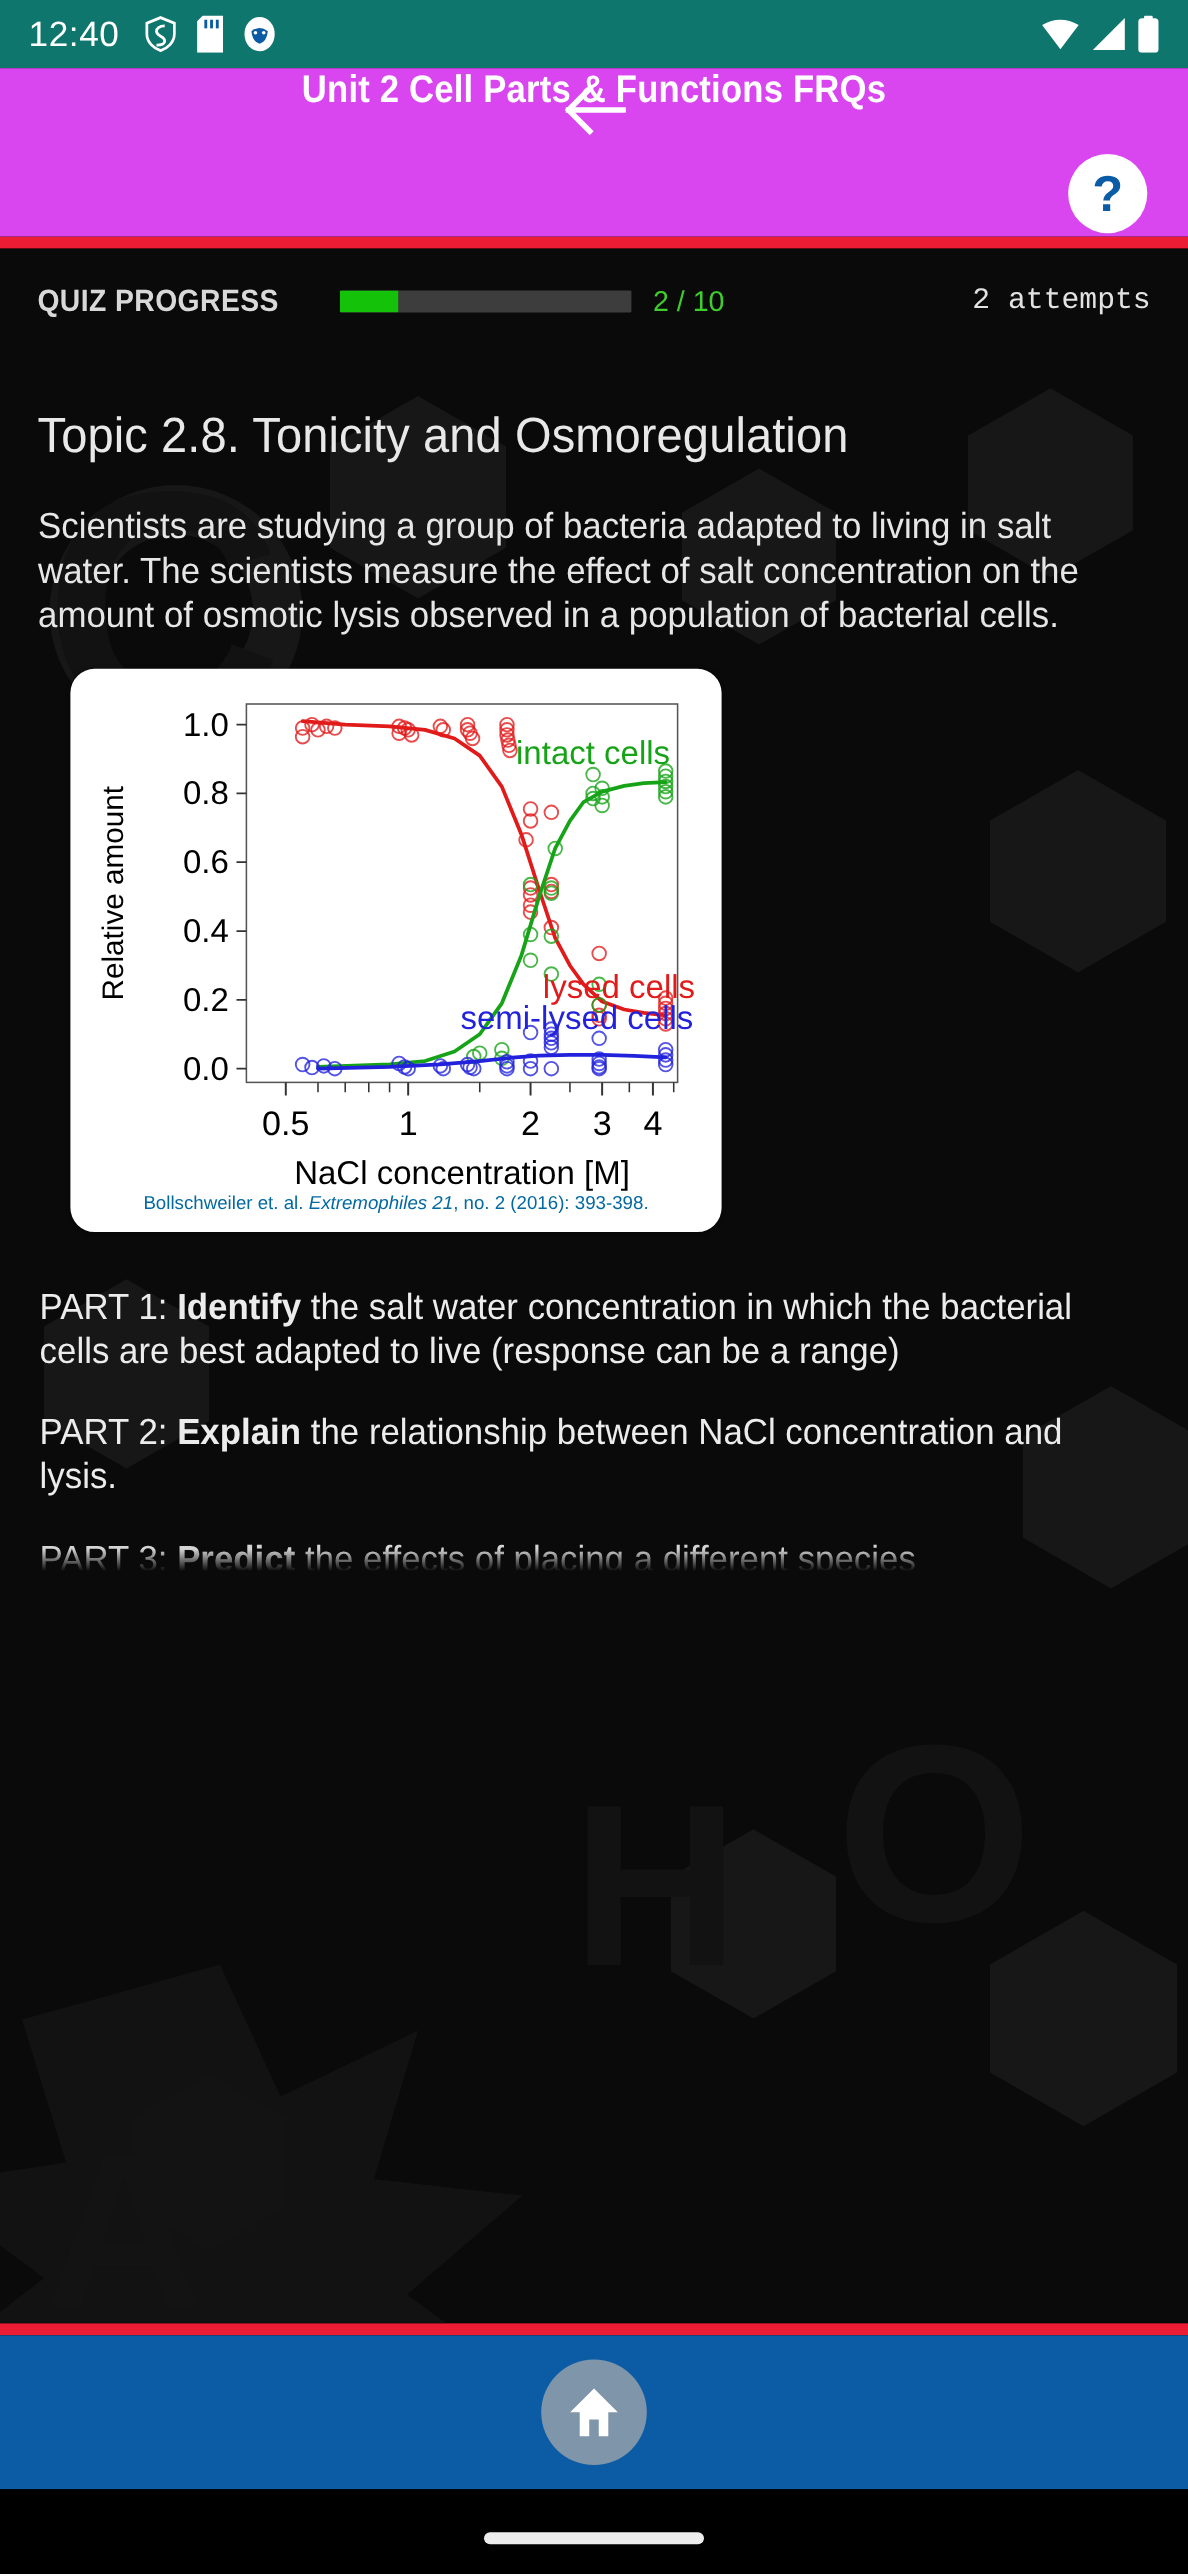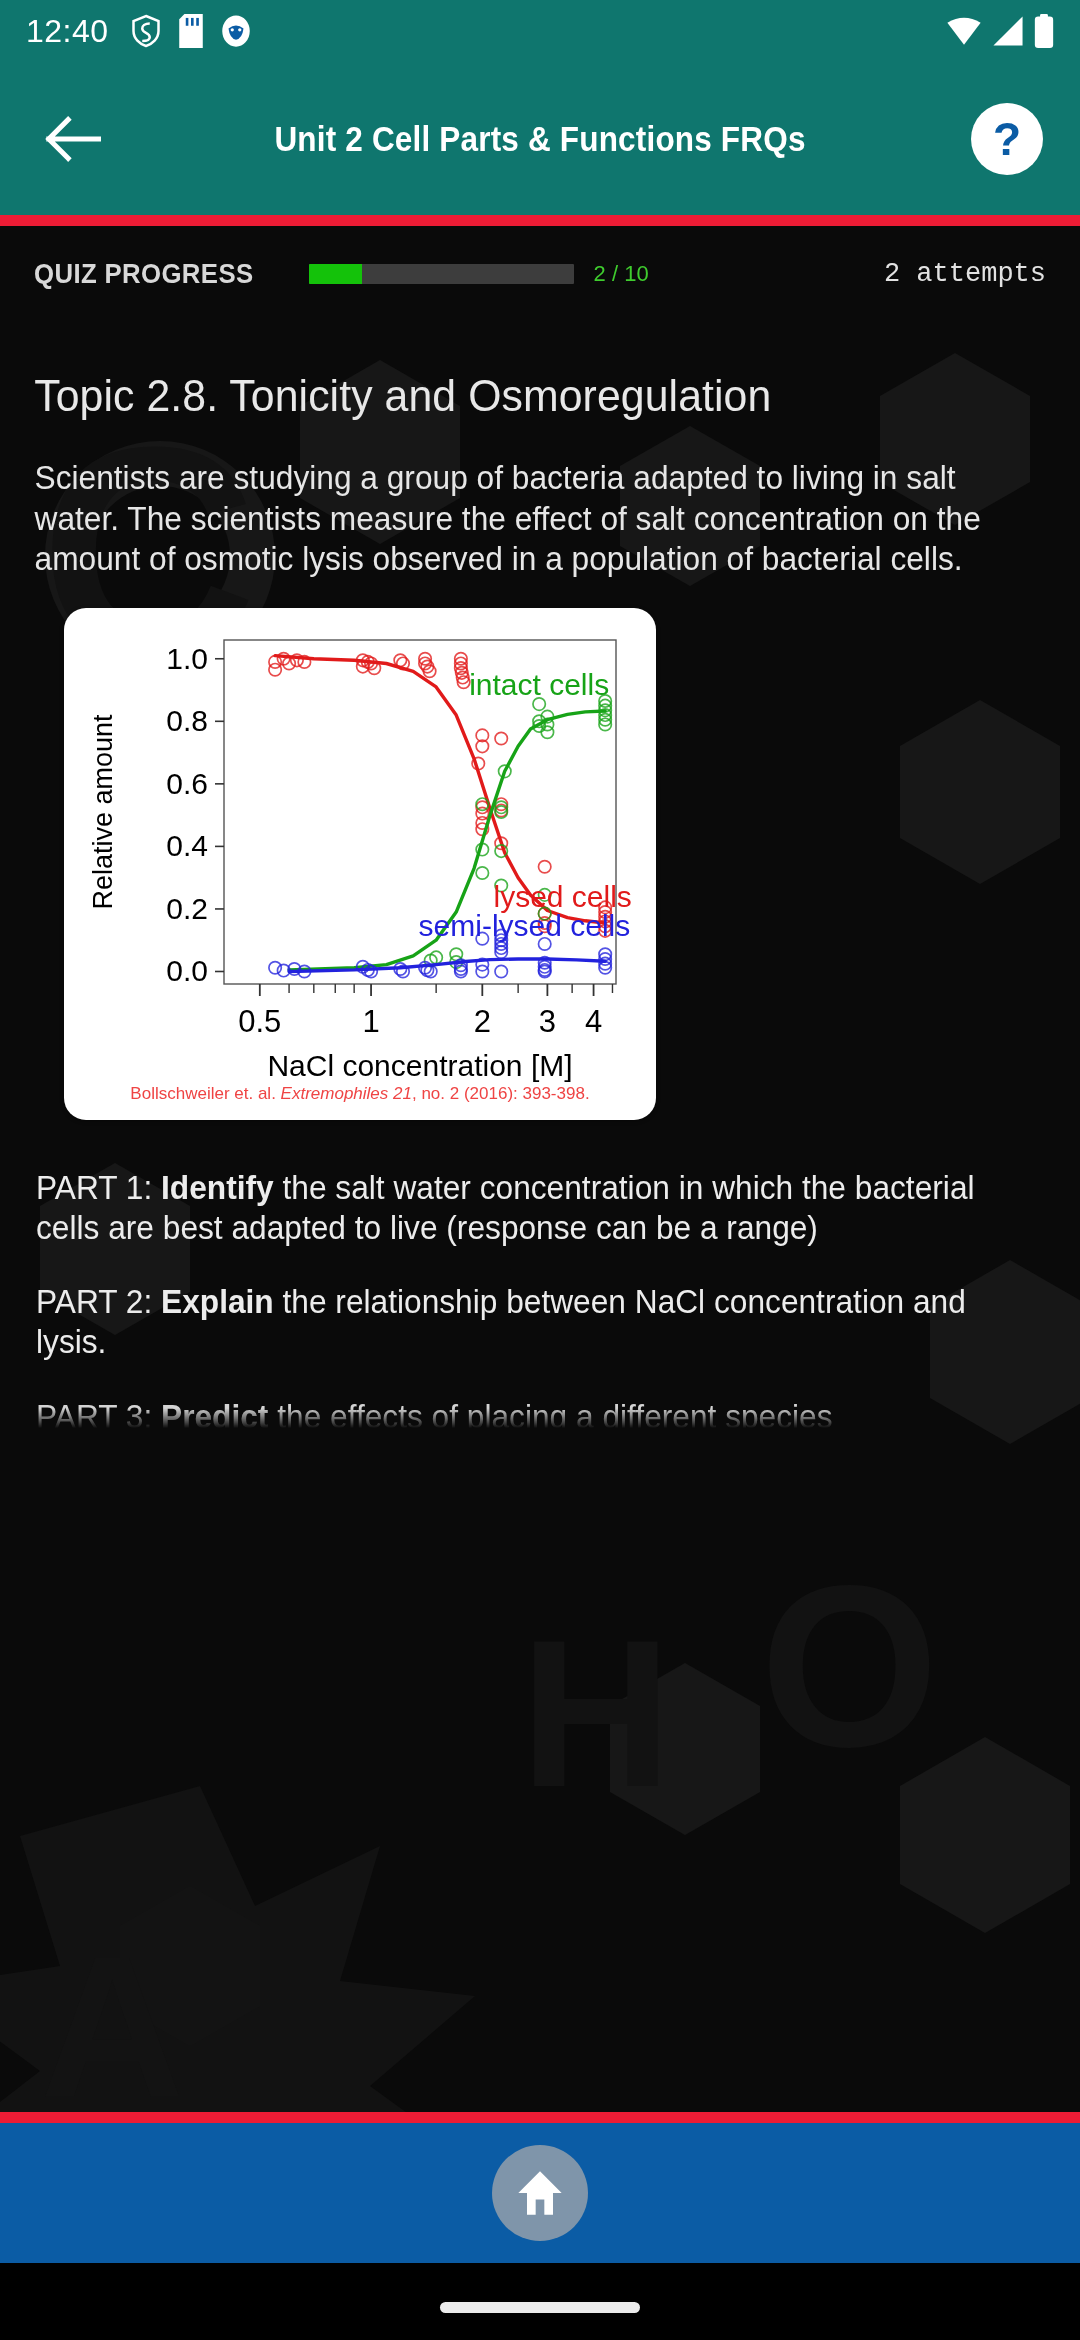--- a/index.html
+++ b/index.html
@@ -15,22 +15,22 @@
     display:flex; align-items:center; padding:0 26px;
   }
   .sb-time{ font-size:32px; letter-spacing:.5px; font-weight:400; }
   .sb-icons-left{ display:flex; align-items:center; gap:18px; margin-left:22px; }
   .sb-spacer{ flex:1; }
   .sb-icons-right{ display:flex; align-items:center; gap:10px; }
   .sb-ic{ display:block; }
 
   
   .appbar{
-    height:153px; background:#0f766e; display:flex; align-items:center;
-    padding:0 34px; position:relative;
+    height:153px; background:#d946ef; display:flex; align-items:center;
+    padding:0 34px; position:relative;flex-direction:column;
   }
   .back-btn{ width:76px; height:76px; display:flex; align-items:center; justify-content:center; }
   .appbar-title{
     position:absolute; left:0; right:0; text-align:center;
     color:#fff; font-size:35px; font-weight:700;
     letter-spacing:.2px; pointer-events:none;
     font-stretch:condensed;
     transform:scaleX(.90);
   }
   .help-btn{ margin-left:auto; width:78px; height:78px; display:flex; align-items:center; justify-content:center; }
@@ -55,21 +55,21 @@
   }
   .progress-label{
     color:#d8d8d8; font-size:28px; font-weight:700; letter-spacing:.4px;
     transform:scaleX(.92); transform-origin:left center;
   }
   .progress-track{
     width:265px; height:20px; background:#3d3d3d; margin-left:36px; border-radius:1px;
     overflow:hidden;
   }
   .progress-fill{ height:100%; background:#14c20a; }
-  .progress-count{ color:#3fcc2e; font-size:22px; margin-left:20px; font-weight:400; }
+  .progress-count{ color:#3fcc2e; font-size:26px; margin-left:20px; font-weight:400; }
   .attempts{ margin-left:auto; color:#e2e2e2; font-size:27px;font-family:Liberation Mono, monospace; }
 
   .topic-title{
     position:relative; color:#e8e8e8; font-size:45px; font-weight:400;
     padding:0 36px; margin-top:48px; letter-spacing:.1px;
     transform:scaleX(.95); transform-origin:left center;
   }
   .prompt{
     position:relative; color:#e6e6e6; font-size:33px; line-height:1.23;
     padding:0 36px; margin-top:36px;
@@ -78,21 +78,21 @@
 
   
   .chart-card{
     position:relative; margin:28px 36px 0 64px; background:#fff;
     border-radius:22px; padding:10px 0 6px 0; width:592px; height:512px;
     box-shadow:0 1px 4px rgba(0,0,0,.4);
   }
   .plot-wrap{ position:relative; width:592px; height:470px; }
   .plot-svg{ display:block; }
   .chart-credit{
-    text-align:center; font-size:17px; color:#ef4444; margin-top:-4px;
+    text-align:center; font-size:17px; color:#0369a1; margin-top:-4px;
     font-family:"Liberation Sans", sans-serif;
   }
   .chart-credit i{ font-style:italic; }
 
   
   .parts{ position:relative; padding:0 36px; margin-top:48px; }
   .part{
     color:#ececec; font-size:33px; line-height:1.22; margin-bottom:34px;
     transform:scaleX(.96); transform-origin:left center;
   }

